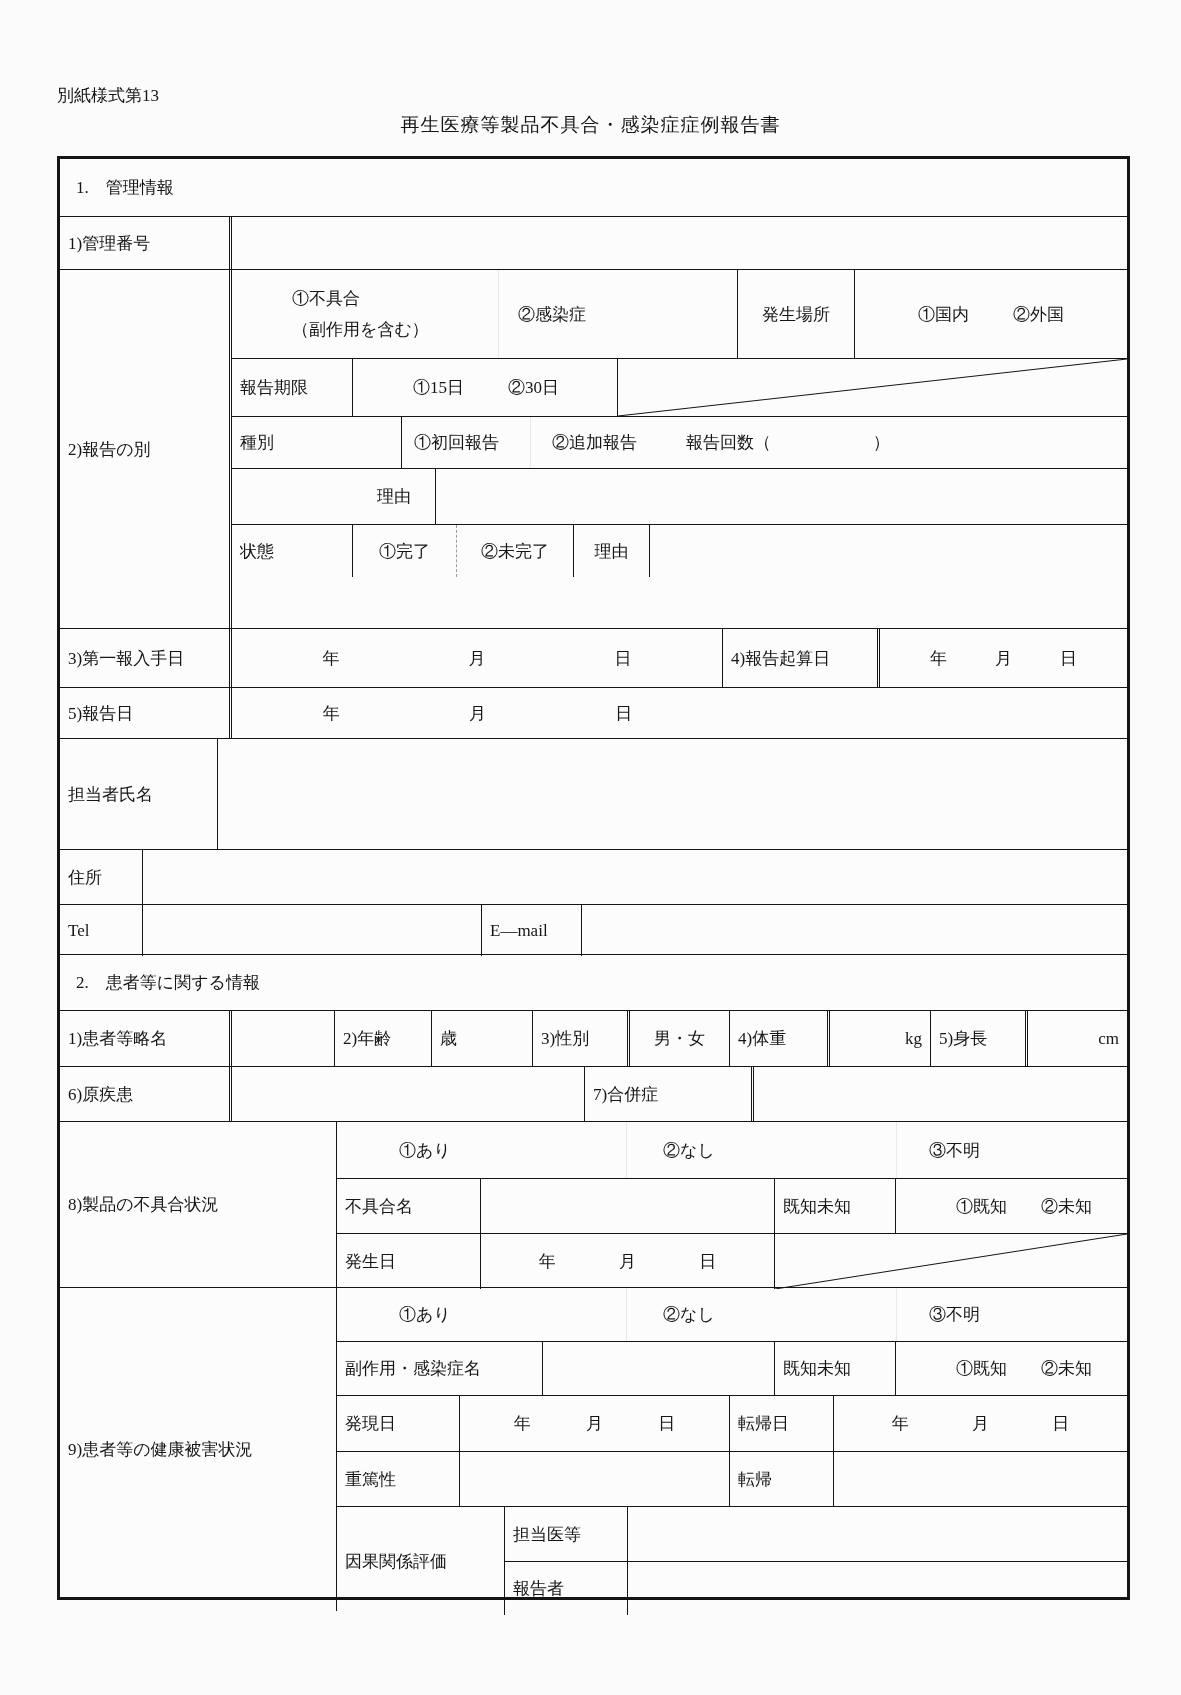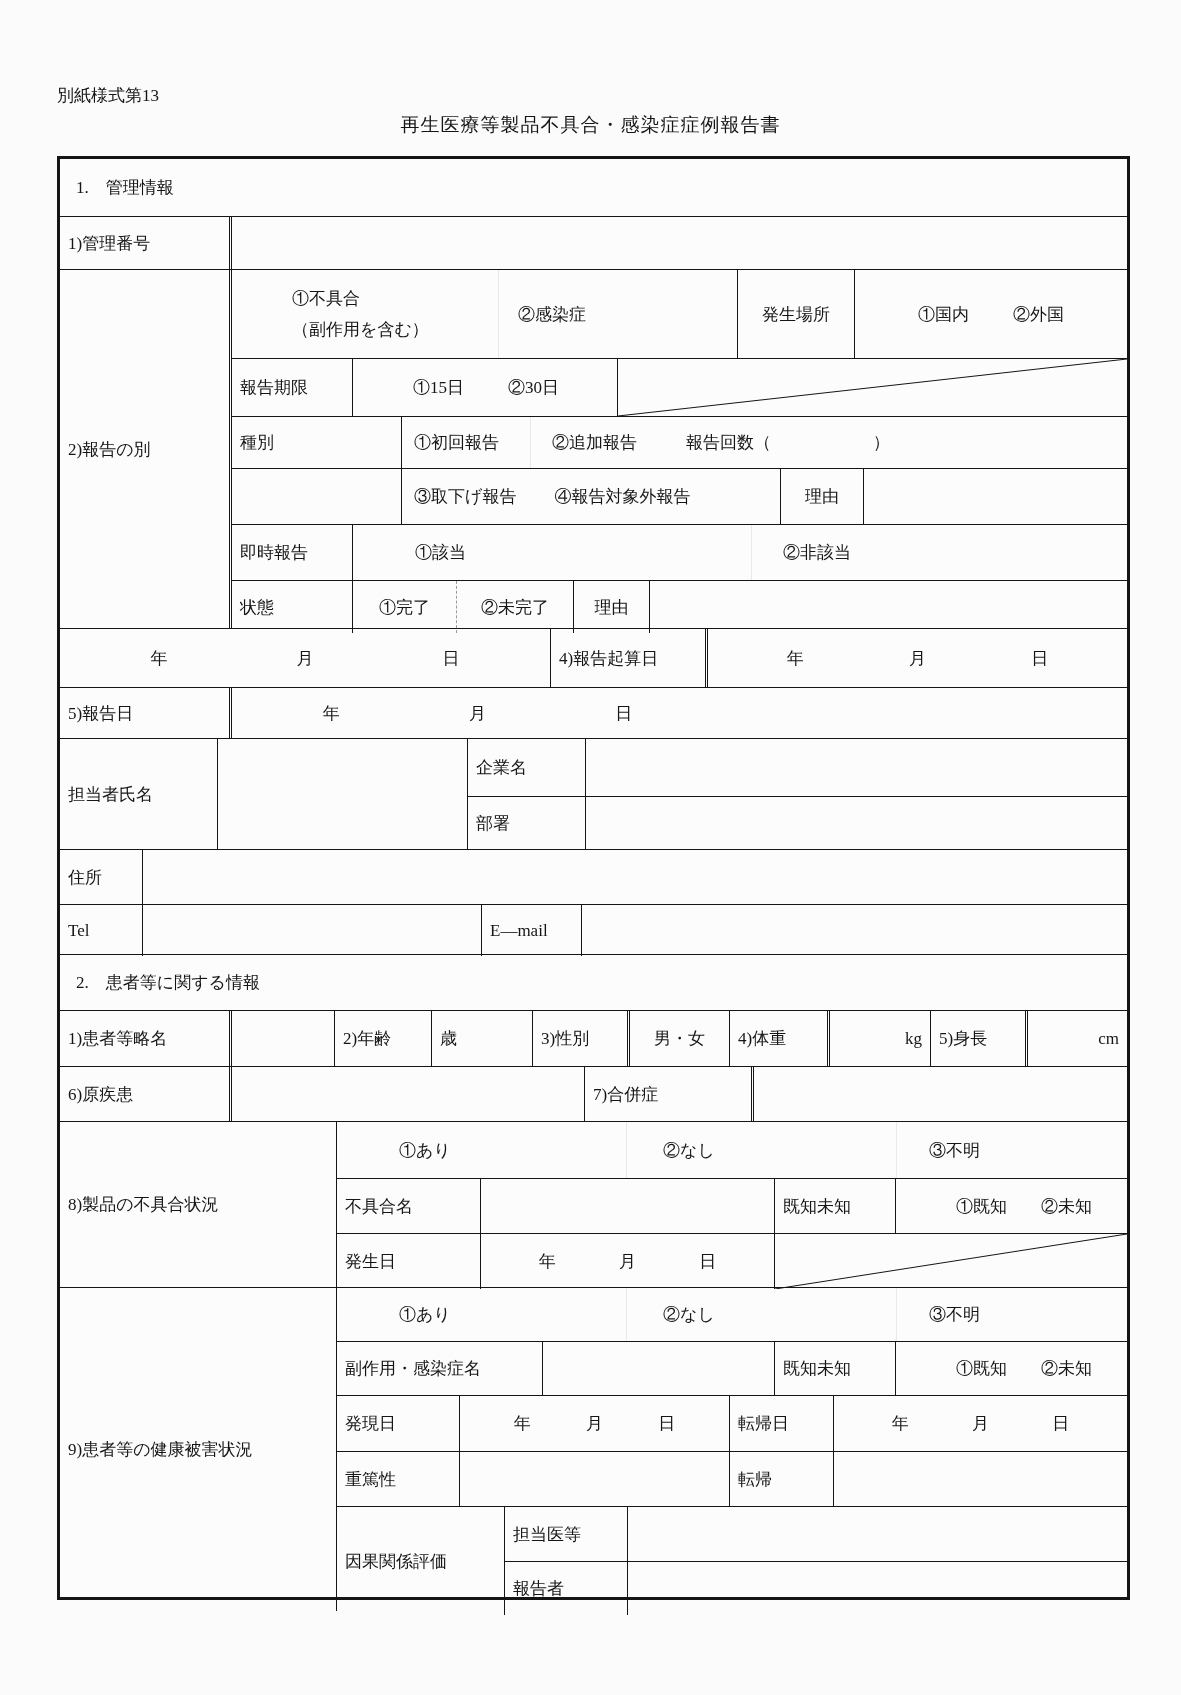--- a/index.html
+++ b/index.html
@@ -88,48 +88,37 @@
           <div class="td fx p0" style="border-left:1px solid #151515">
             <div class="fd" style="left:128px"></div>
             <span style="margin-left:12px">①初回報告</span>
             <span style="margin-left:53px">②追加報告</span>
             <span style="margin-left:49px">報告回数（　　　　　　）</span>
           </div>
         </div>
 
         <div class="tr" style="height:55px">
           <div class="td nr" style="width:121px"></div>
-          <div class="td p0" style="width:380px;border-left:1px solid #151515">
-            <span style="margin-left:12px">③取下げ報告</span>
-            <span style="margin-left:38px">④報告対象外報告</span>
-          </div>
           <div class="td ctr" style="width:83px">理由</div>
           <div class="td fx"></div>
         </div>
 
-        <div class="tr" style="height:55px">
-          <div class="td" style="width:121px">即時報告</div>
-          <div class="td fx p0">
-            <div class="fd" style="left:350px"></div>
-            <span style="margin-left:14px">①該当</span>
-            <span class="abs" style="left:382px">②非該当</span>
-          </div>
-        </div>
 
         <div class="tr" style="height:52px">
           <div class="td" style="width:121px">状態</div>
           <div class="td ctr dashr" style="width:104px">①完了</div>
           <div class="td ctr" style="width:117px">②未完了</div>
           <div class="td ctr" style="width:76px">理由</div>
           <div class="td fx"></div>
         </div>
       </div>
     </div>
 
     <div class="tr" style="height:58px">
+      <div class="td dbl" style="width:172px">3)第一報入手日</div>
       <div class="td dates" style="width:491px">
         <span>年</span>
         <span>月</span>
         <span>日</span>
       </div>
       <div class="td dbl" style="width:157px">4)報告起算日</div>
       <div class="td fx dates">
         <span>年</span>
         <span>月</span>
         <span>日</span>
@@ -144,30 +133,20 @@
         <span>日</span>
       </div>
       <div class="td fx"></div>
     </div>
 
     <div class="blk" style="height:215px">
       <div class="col">
         <div class="tr" style="height:110px">
           <div class="td" style="width:158px">担当者氏名</div>
           <div class="td" style="width:250px"></div>
-          <div class="col">
-            <div class="tr" style="height:57px">
-              <div class="td" style="width:118px">企業名</div>
-              <div class="td fx"></div>
-            </div>
-            <div class="tr fx">
-              <div class="td" style="width:118px">部署</div>
-              <div class="td fx"></div>
-            </div>
-          </div>
         </div>
         <div class="tr" style="height:54px">
           <div class="td" style="width:83px">住所</div>
           <div class="td fx"></div>
         </div>
         <div class="tr" style="height:51px">
           <div class="td" style="width:83px">Tel</div>
           <div class="td" style="width:339px"></div>
           <div class="td" style="width:100px">E—mail</div>
           <div class="td fx"></div>

